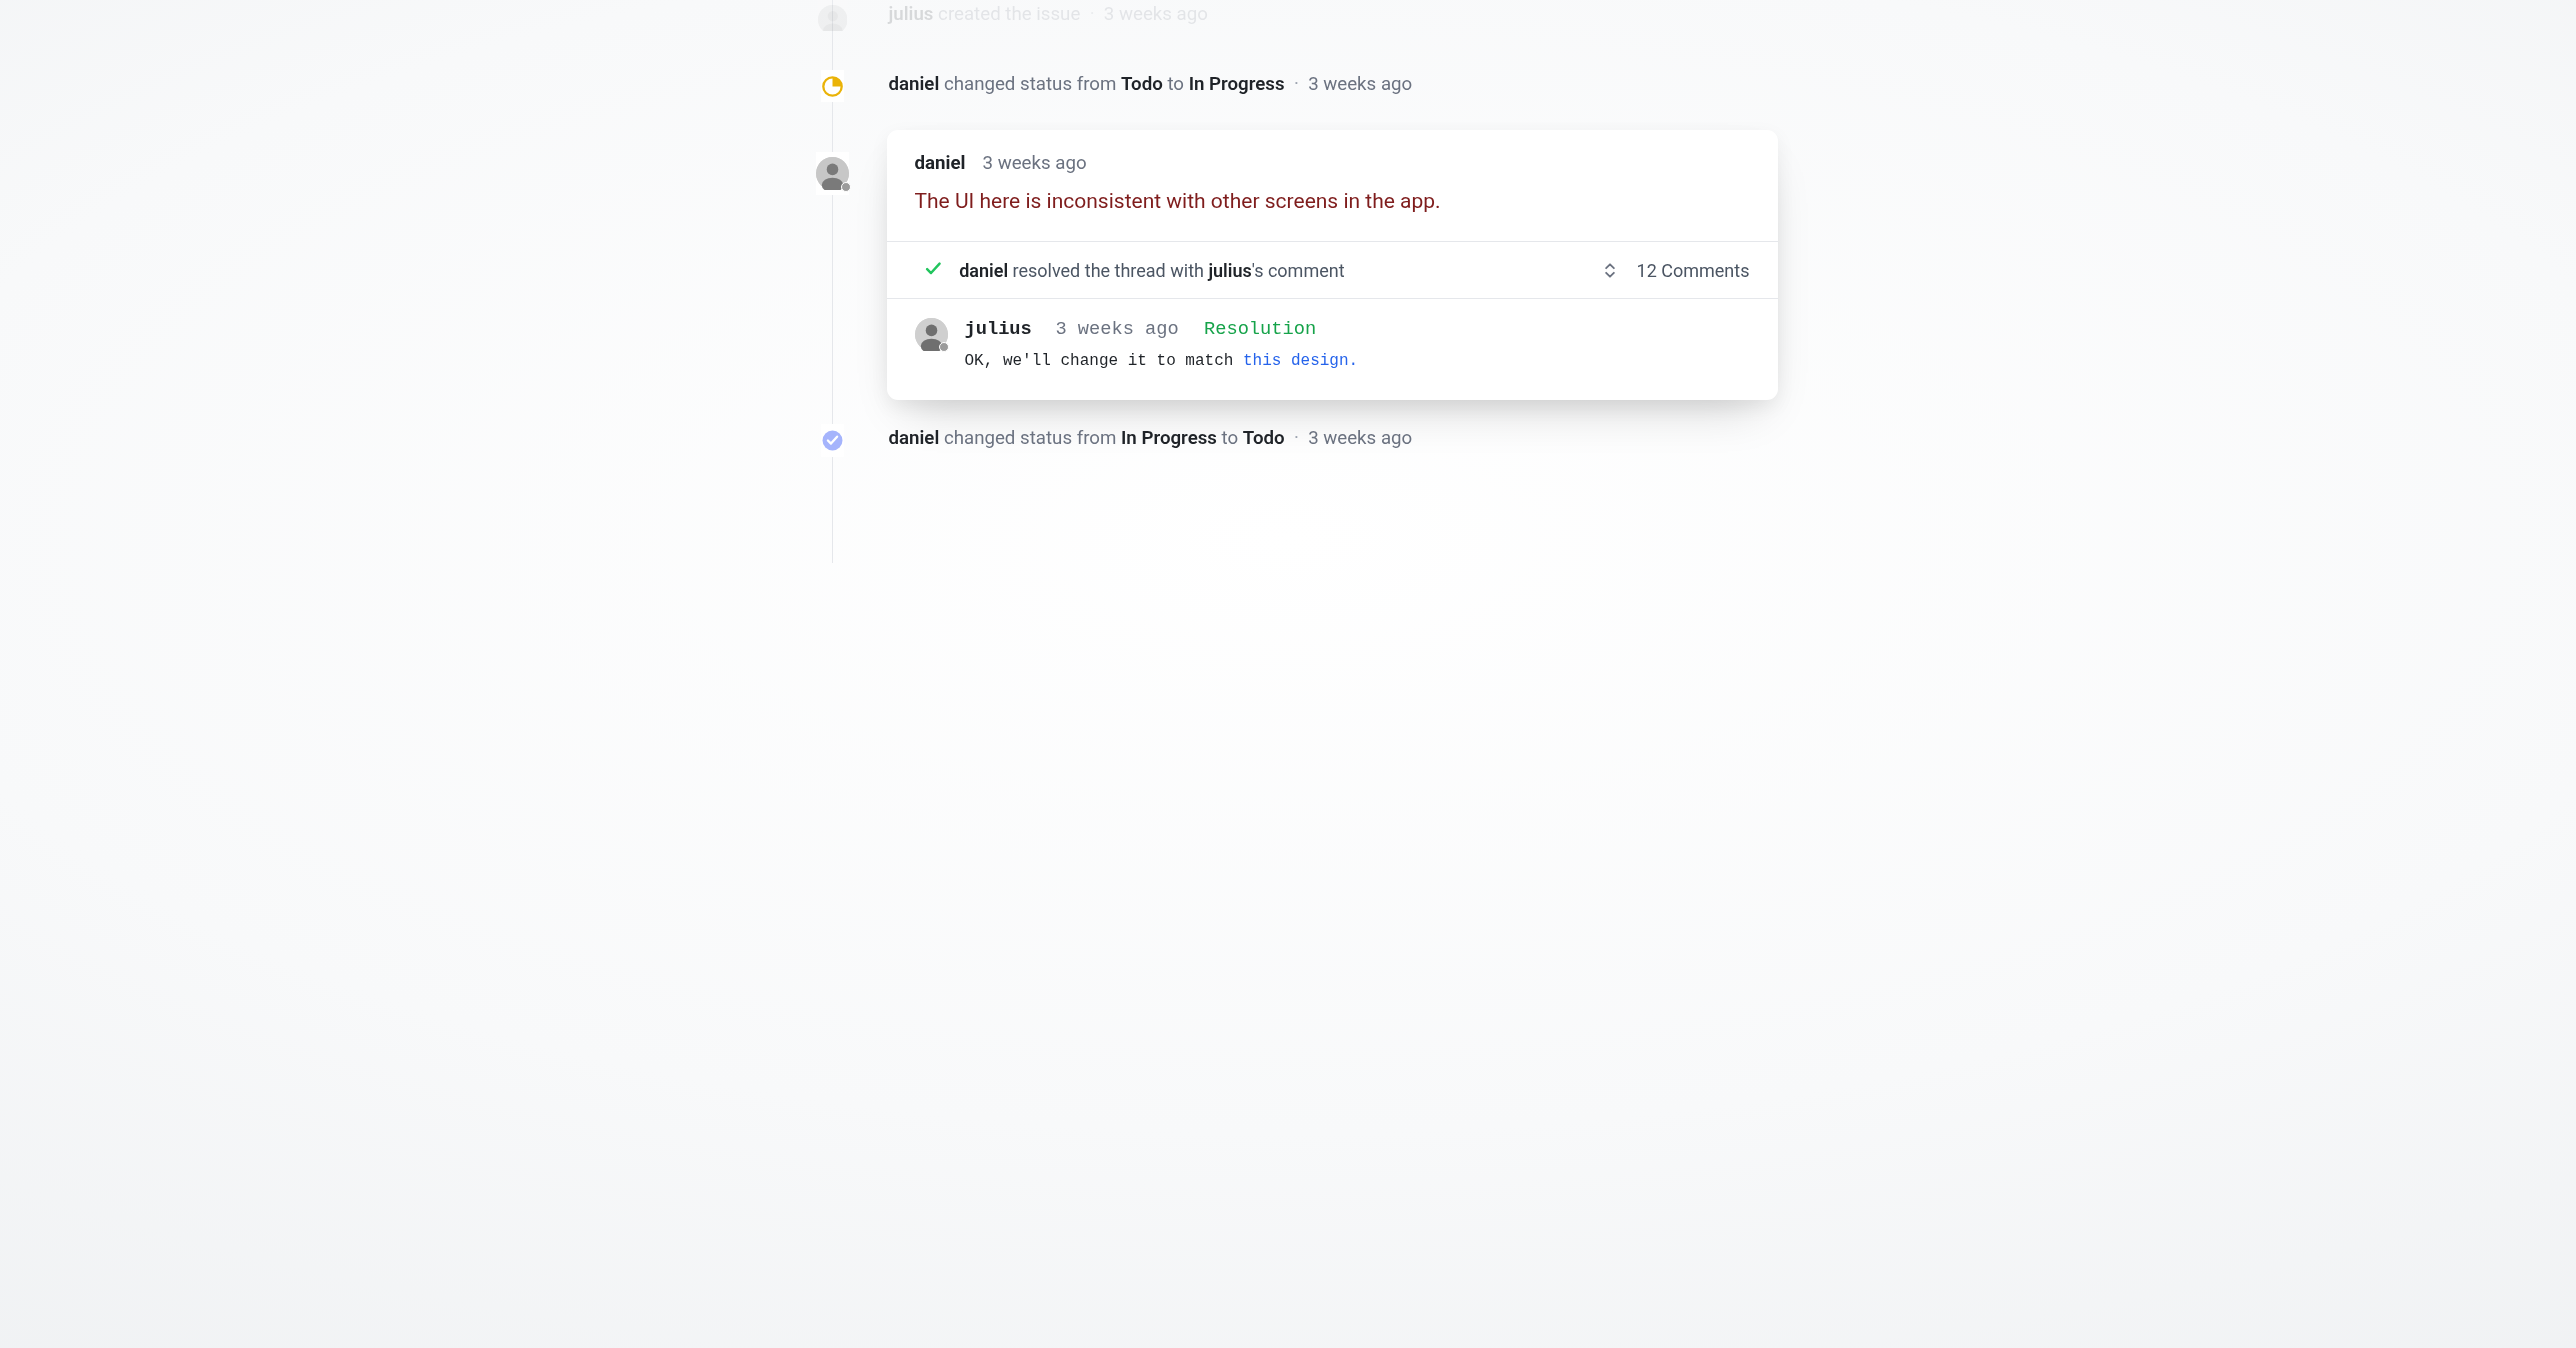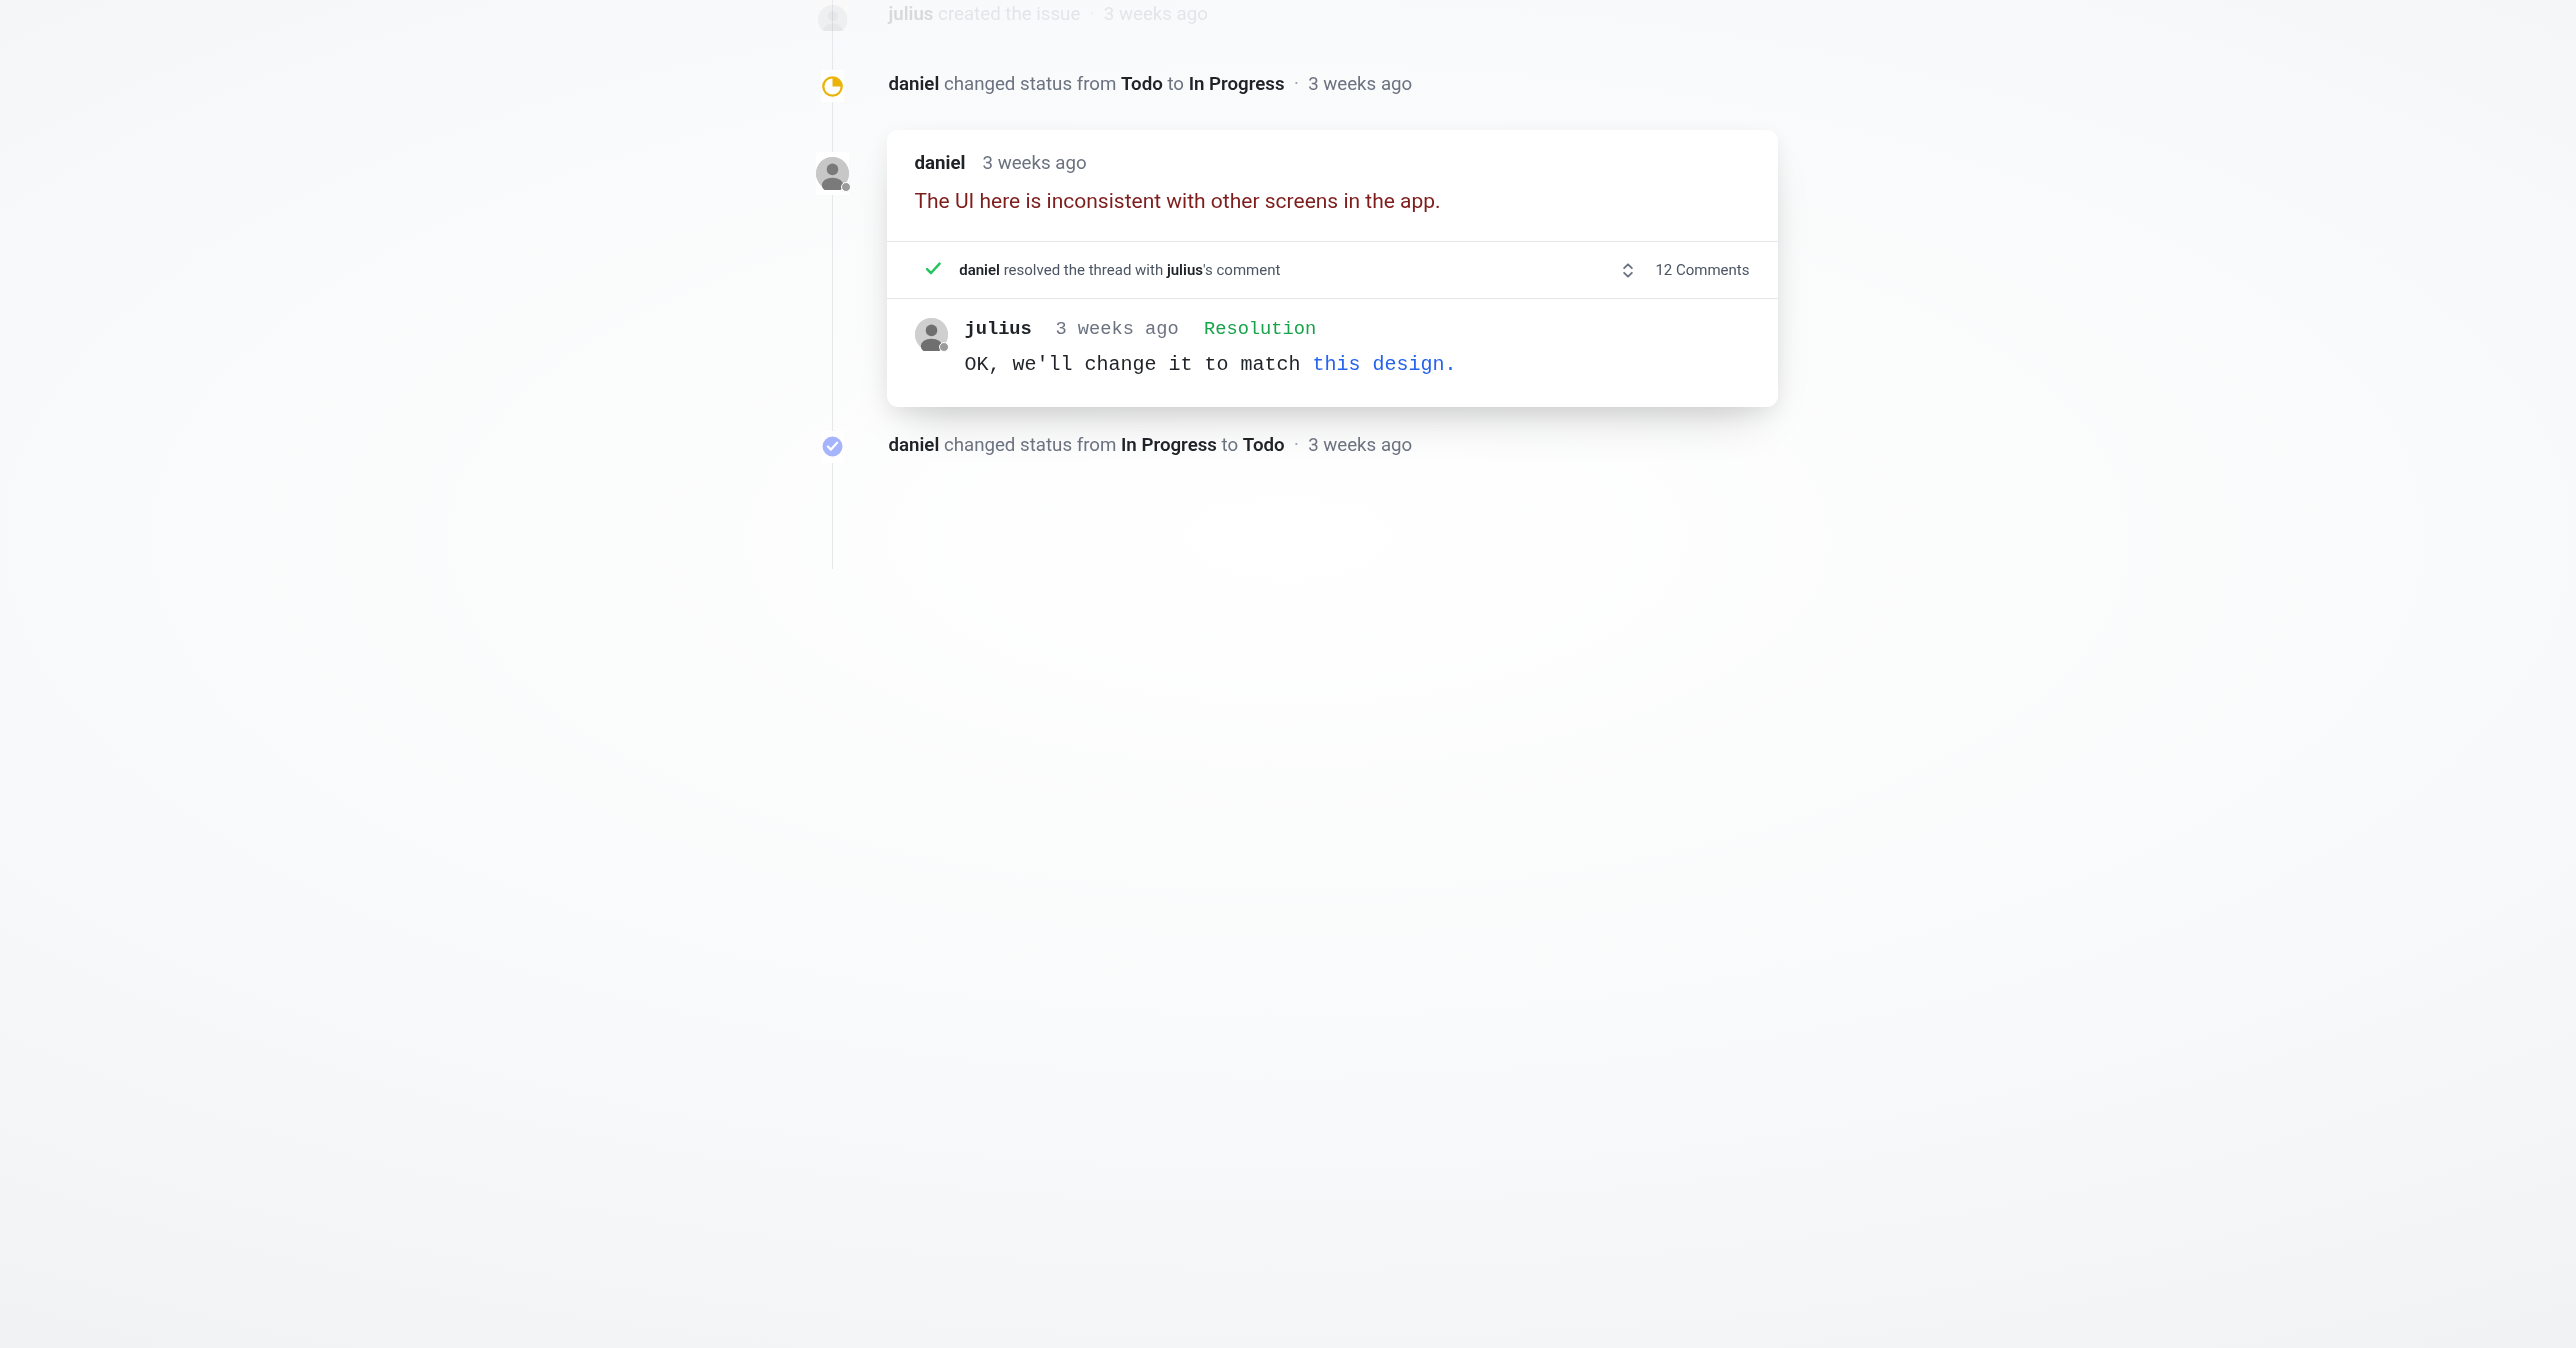--- a/index.html
+++ b/index.html
@@ -84,21 +84,21 @@
   .card-header-line .author { font-weight: 700; color: #1f2328; margin-right: 12.4px; }
   .card-header-line .time { color: #6b7280; }
   .card-body { font-size: 21px; color: #7f1d1d; line-height: 1.55; }
 
   .card-divider { height: 0.8px; background: #e5e7eb; width: 100%; }
 
   .resolved-row {
     display: flex;
     align-items: center;
     padding: 17px 28px 17px 37px;
-    font-size: 15px;
+    font-size: 18px;
   }
   .resolved-row .check {
     margin-right: 17px;
     flex-shrink: 0;
   }
   .resolved-row .text { color: #4b5563; flex: 1; }
   .resolved-row .text .u { color: #1f2328; font-weight: 600; }
   .resolved-row .expand { display: flex; align-items: center; color: #4b5563; cursor: pointer; gap: 20px; }
   .resolved-row .expand svg { display: block; }
 
@@ -107,21 +107,21 @@
     display: flex;
     align-items: flex-start;
     font-family: Liberation Mono, monospace;
   }
   .reply-avatar { margin-right: 17px; flex-shrink: 0; position: relative; }
   .reply-content { flex: 1; }
   .reply-header { margin-bottom: 9.3px; }
   .reply-header .author { font-weight: 700; color: #1f2328; margin-right: 12.4px; }
   .reply-header .time { color: #6b7280; margin-right: 14px; }
   .reply-header .badge { color: #16a34a; font-weight: 500; }
-  .reply-body { font-size: 20px; color: #1f2328; line-height: 1.55; }
+  .reply-body { font-size: 16px; color: #1f2328; line-height: 1.55; }
   .reply-body a { color: #2563eb; text-decoration: none; }
 
   
   .avatar {
     width: 29.6px; height: 29.6px; border-radius: 50%; background: #d1d5db;
     display: flex; align-items: center; justify-content: center;
     font-size: 11px; color: #4b5563; font-weight: 600;
     filter: grayscale(1);
     background-size: cover;
     position: relative;

